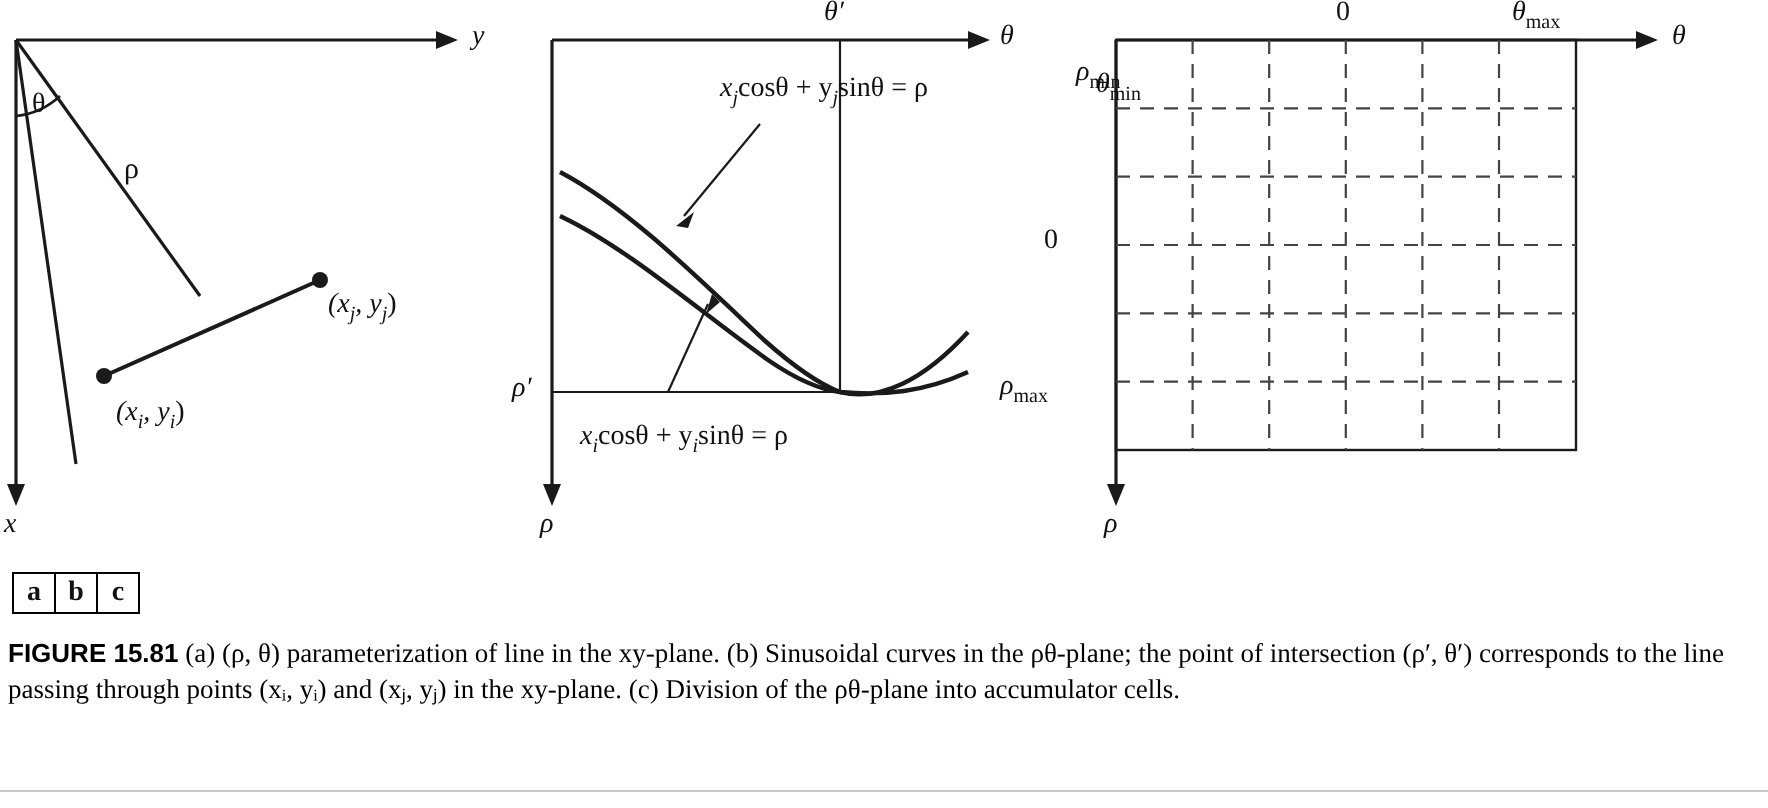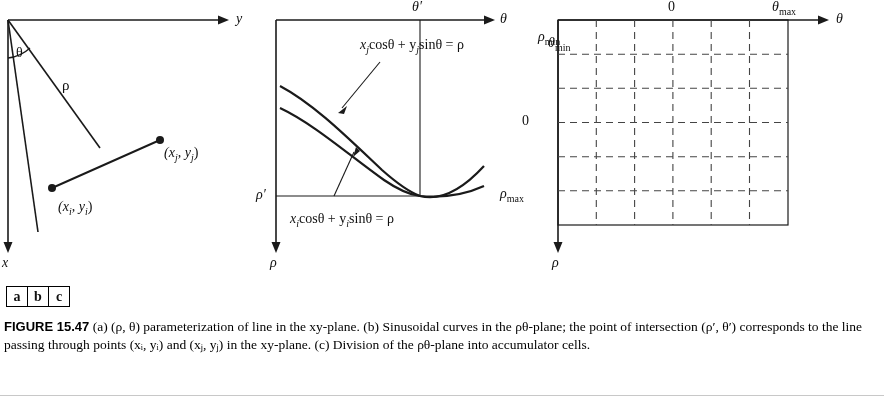--- a/index.html
+++ b/index.html
@@ -185,31 +185,31 @@
         <line x1="14" y1="122.5" x2="244" y2="122.5"></line>
         <line x1="14" y1="156.7" x2="244" y2="156.7"></line>
         <line x1="14" y1="190.8" x2="244" y2="190.8"></line>
       </g>
     </svg>
     <span class="lbl ital" style="left:292px; top:12px;">θ</span>
     <span class="lbl ital" style="left:8px; top:256px;">ρ</span>
 
     <span class="lbl" style="left:4px; top:0px;margin-top:36px;"><span class="ital">θ</span><span class="subr">min</span></span>
     <span class="lbl" style="left:124px; top:0px;">0</span>
-    <span class="lbl" style="left:228px; top:0px;"><span class="ital">θ</span><span class="subr">max</span></span>
+    <span class="lbl" style="left:212px; top:0px;"><span class="ital">θ</span><span class="subr">max</span></span>
 
     <span class="lbl" style="left:-42px; top:30px;margin-left:36px;"><span class="ital">ρ</span><span class="subr">min</span></span>
     <span class="lbl" style="left:-22px; top:114px;">0</span>
     <span class="lbl" style="left:-44px; top:187px;"><span class="ital">ρ</span><span class="subr">max</span></span>
   </div>
 
   <div id="panel-key">
     <div class="cell">a</div>
     <div class="cell">b</div>
     <div class="cell">c</div>
   </div>
 
   <div id="caption">
-    <span class="figno">FIGURE 15.47</span><span> (a) (ρ, θ) parameterization of line in the xy-plane. (b) Sinusoidal curves in the ρθ-plane; the point of intersection (ρ′, θ′) corresponds to the line passing through points (xᵢ, yᵢ) and (xⱼ, yⱼ) in the xy-plane. (c) Division of the ρθ-plane into accumulator cells.</span>
+    <span class="figno">FIGURE 15.81</span><span> (a) (ρ, θ) parameterization of line in the xy-plane. (b) Sinusoidal curves in the ρθ-plane; the point of intersection (ρ′, θ′) corresponds to the line passing through points (xᵢ, yᵢ) and (xⱼ, yⱼ) in the xy-plane. (c) Division of the ρθ-plane into accumulator cells.</span>
   </div>
 
   <div id="bottom-rule"></div>
 </div>
 
 </body></html>

